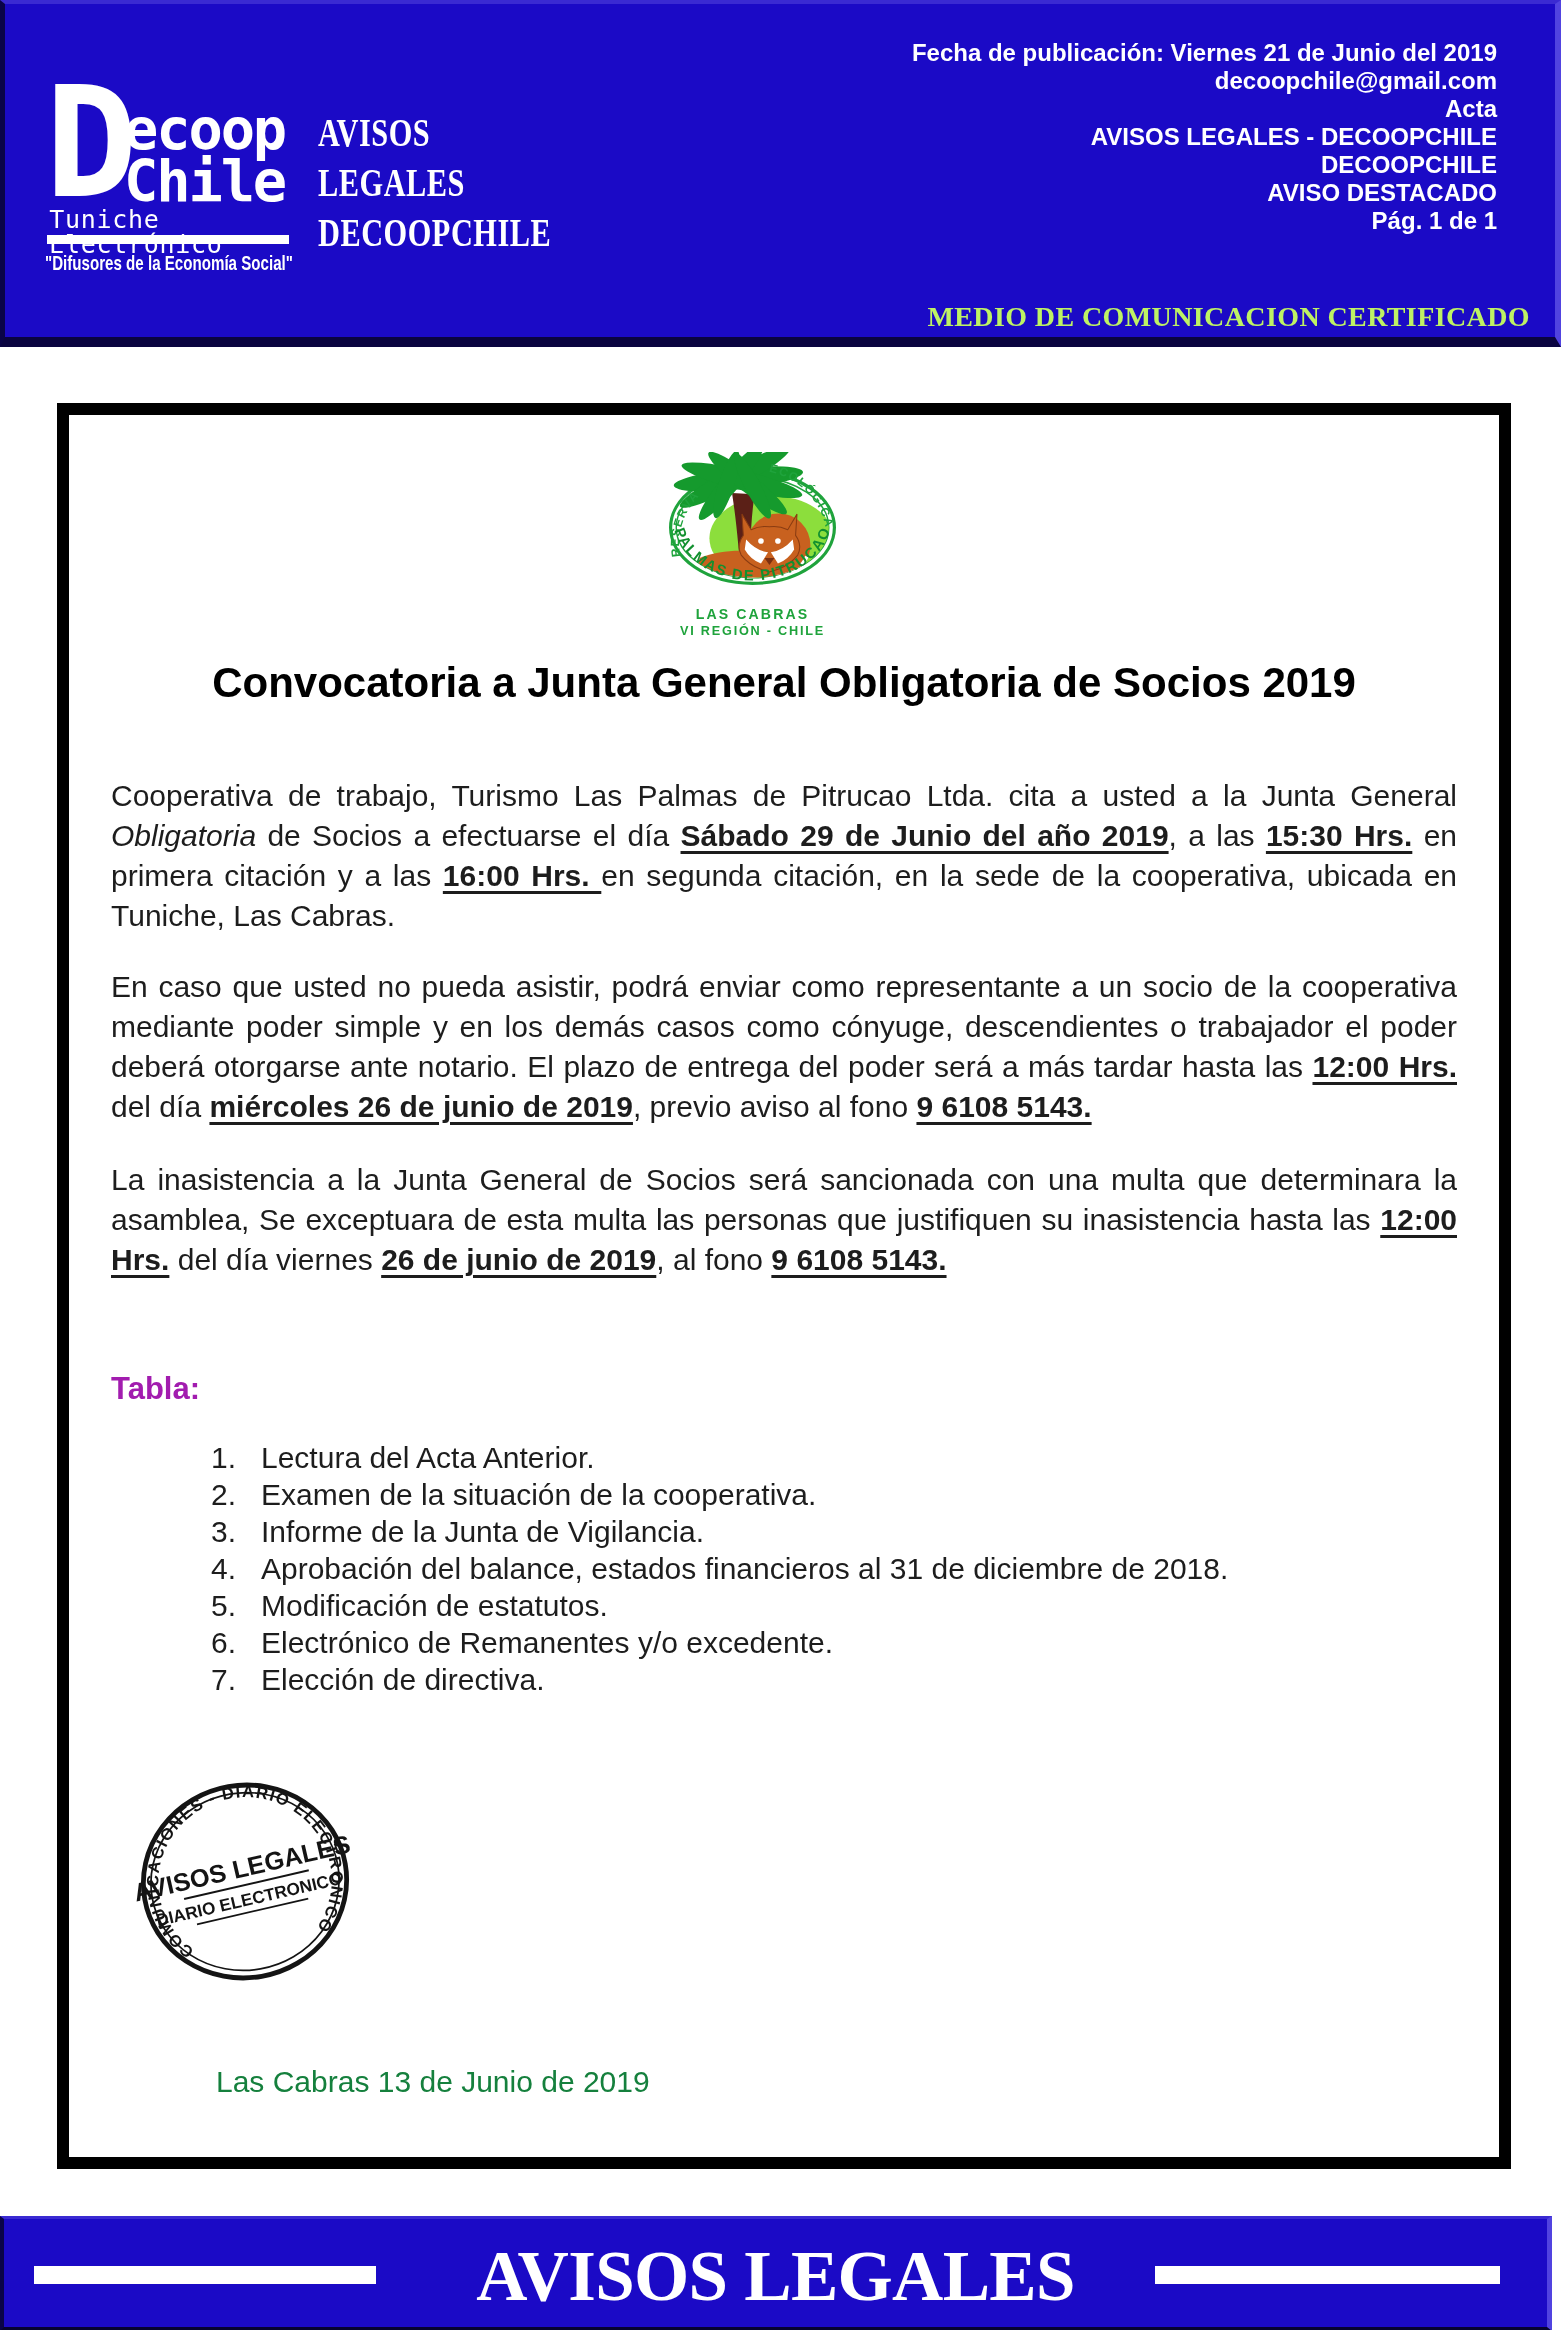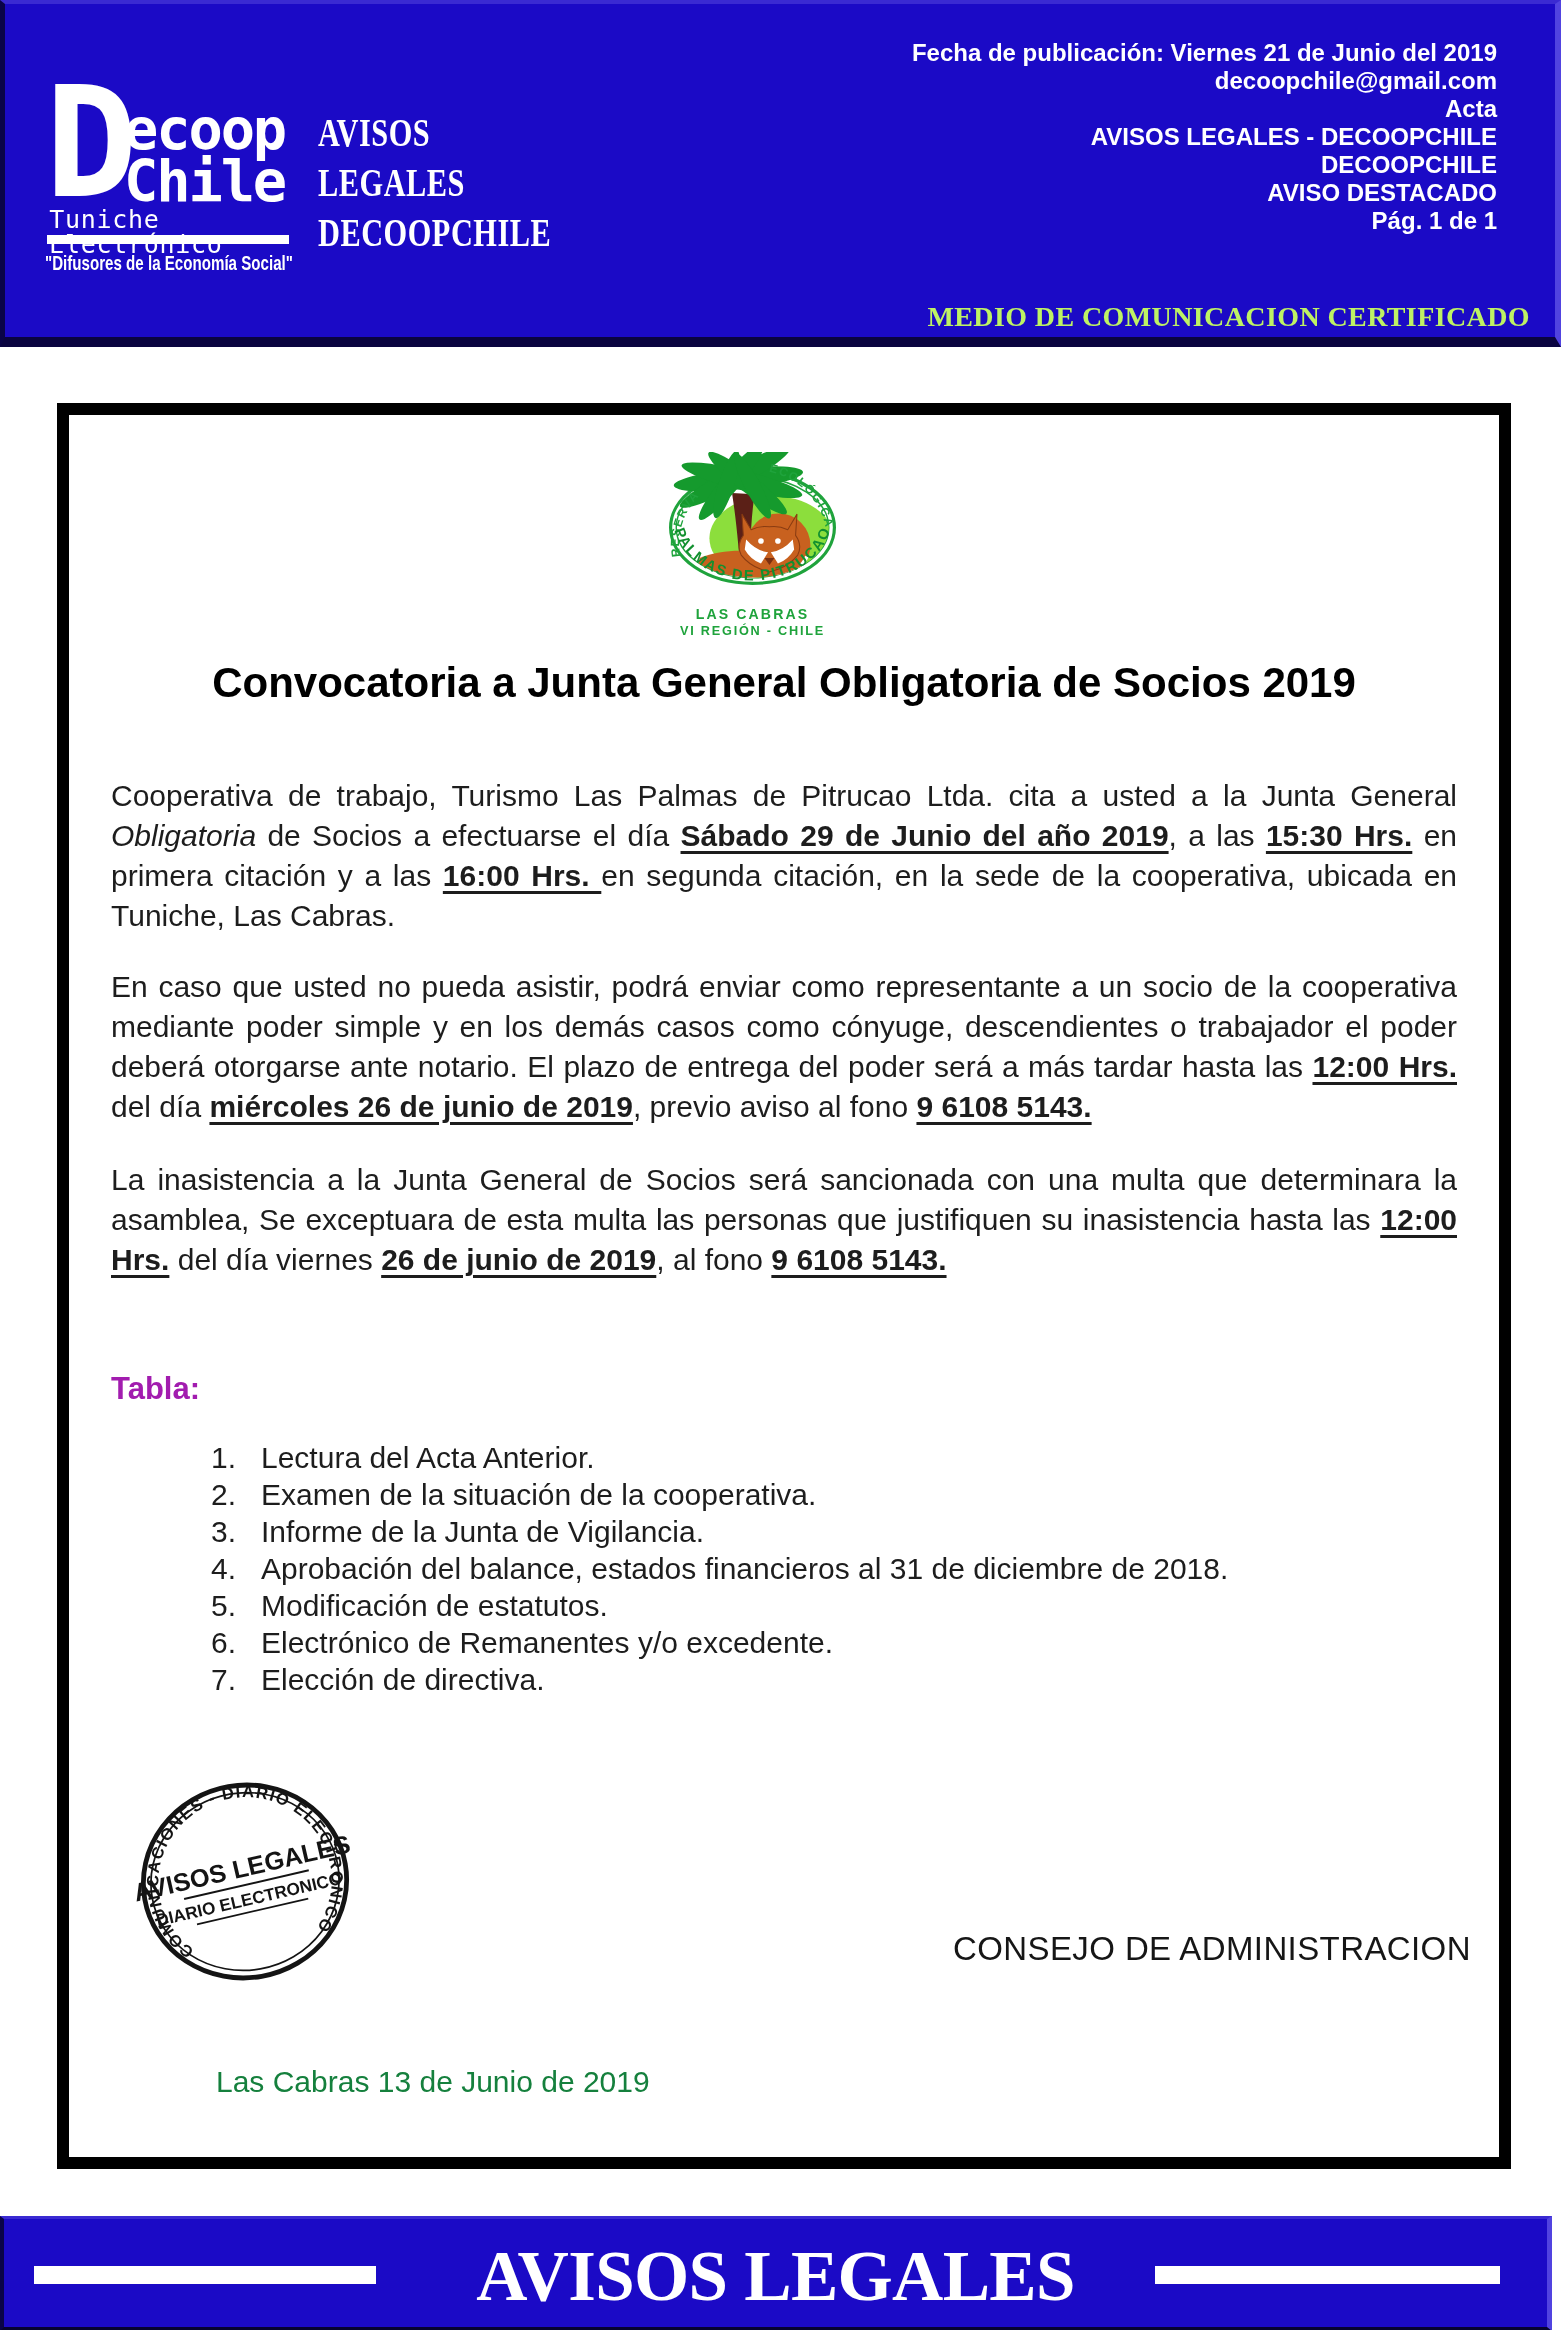--- a/index.html
+++ b/index.html
@@ -205,21 +205,20 @@
             </text>
           </g>
           <g transform="rotate(-13 180 165)">
             <text x="180" y="158" text-anchor="middle" font-family="Liberation Sans, sans-serif" font-weight="bold" font-size="37" fill="#141414">AVISOS LEGALES</text>
             <line x1="88" y1="170" x2="274" y2="170" stroke="#141414" stroke-width="3"></line>
             <text x="180" y="200" text-anchor="middle" font-family="Liberation Sans, sans-serif" font-weight="bold" font-size="25" fill="#141414">DIARIO ELECTRONICO</text>
             <line x1="98" y1="210" x2="264" y2="210" stroke="#141414" stroke-width="2.5"></line>
           </g>
         </svg>
       </div>
-      <div class="consejo">CONSEJO DE ADMINISTRACION</div>
       <div class="dateline">Las Cabras 13 de Junio de 2019</div>
     </div>
 
   </div>
 </div>
 
 <div class="footer">
   <span class="stripe stripe-left"></span>
   <span class="footer-title">AVISOS LEGALES</span>
   <span class="stripe stripe-right"></span>

